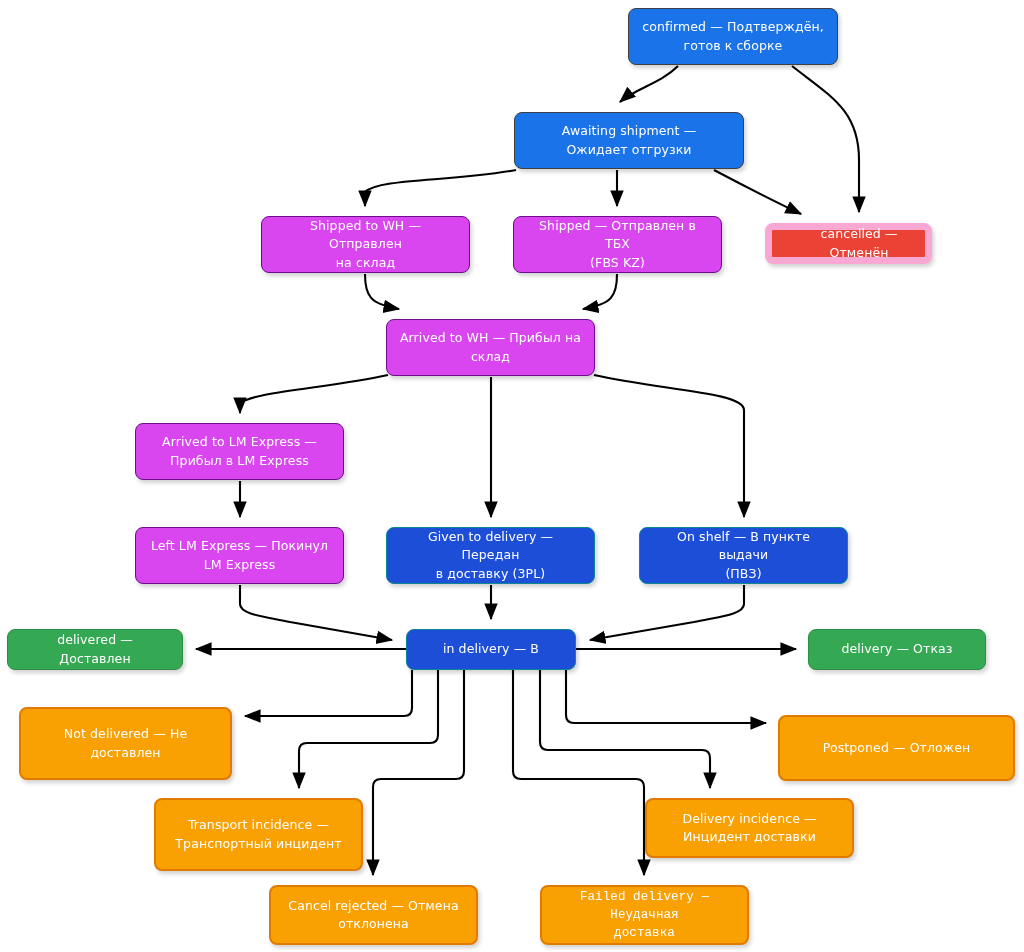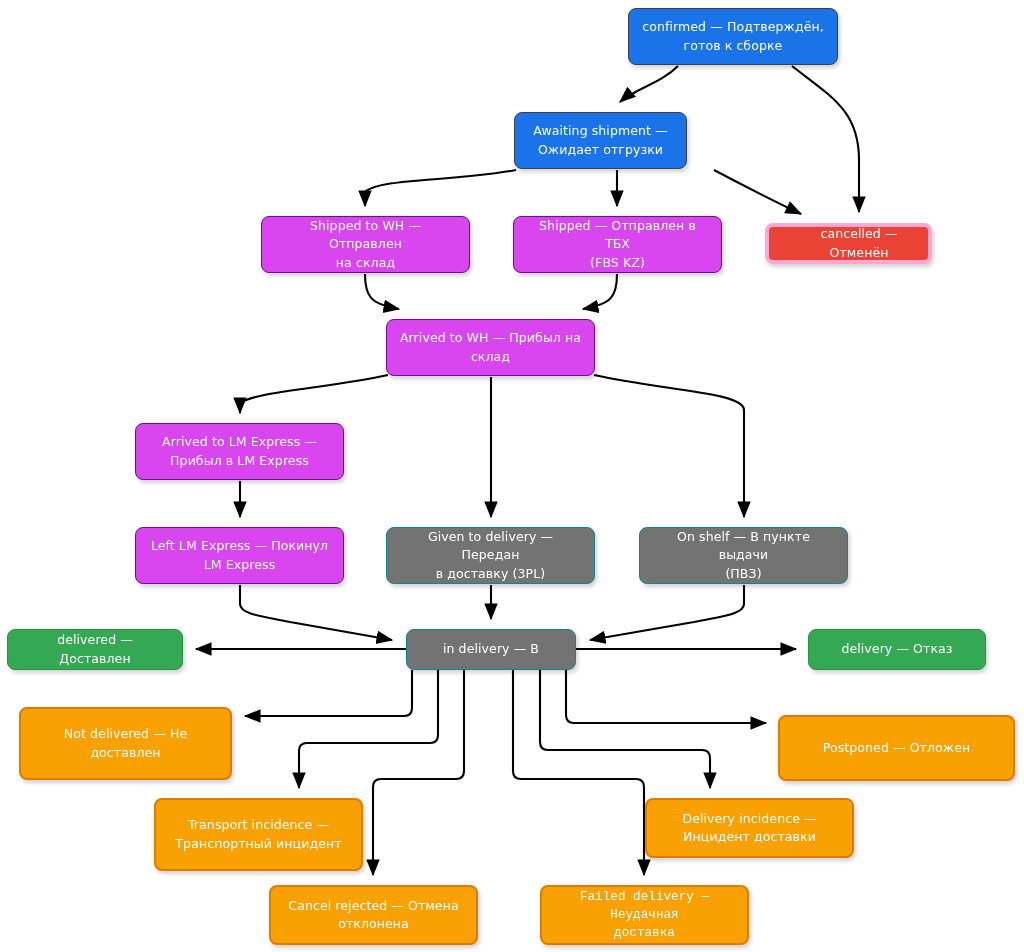--- a/index.html
+++ b/index.html
@@ -39,22 +39,22 @@
     padding: 6px 12px;
     box-shadow: 2px 3px 4px rgba(0,0,0,0.18);
     letter-spacing: 0.1px;
   }
   .node .node-label {
     display: block;
     width: 100%;
   }
   .n-blue   { background: #1a73e8; border: 1px solid #404040; }
   .n-purple { background: #d946ef; border: 1px solid #6d0e8c; align-items: center; }
-  .n-red    { background: #ea4335; border: 4px solid #f9a8d4; padding-left: 33px; }
-  .n-teal   { background: #737373; border: 1px solid #0a8792; }
+  .n-red    { background: #ea4335; border: 7px solid #f9a8d4; padding-left: 33px; }
+  .n-teal   { background: #1d4ed8; border: 1px solid #0a8792; }
   .n-green  { background: #34a853; border: 1px solid #2c8f46; }
   .n-orange { background: #f9a003; border: 2px solid #e07b00; }
 </style>
 </head>
 <body>
 
 <div id="diagram-root">
 
   <svg id="edge-layer" width="1024" height="952" viewBox="0 0 1024 952" xmlns="http://www.w3.org/2000/svg">
     <defs>
@@ -107,21 +107,21 @@
       <path d="M 464,670 L 464,771 Q 464,779 456,779 L 381,779 Q 373,779 373,787 L 373,875"></path>
 
       <path d="M 513,670 L 513,771 Q 513,779 521,779 L 636,779 Q 644,779 644,787 L 644,875"></path>
     </g>
   </svg>
 
   <div id="node-layer">
       <div class="node n-blue" style="left: 628px; top: 8px; width: 210px; height: 57px;">
         <span class="node-label">confirmed — Подтверждён,<br>готов к сборке</span>
       </div>
-      <div class="node n-blue" style="left: 514px; top: 112px; width: 173px; height: 57px;">
+      <div class="node n-blue" style="left: 514px; top: 112px; width: 230px; height: 57px;">
         <span class="node-label">Awaiting shipment —<br>Ожидает отгрузки</span>
       </div>
       <div class="node n-purple" style="left: 261px; top: 216px; width: 209px; height: 57px;">
         <span class="node-label">Shipped to WH — Отправлен<br>на склад</span>
       </div>
       <div class="node n-purple" style="left: 513px; top: 216px; width: 209px; height: 57px;">
         <span class="node-label">Shipped — Отправлен в ТБХ<br>(FBS KZ)</span>
       </div>
       <div class="node n-red" style="left: 765px; top: 223px; width: 167px; height: 41px;">
         <span class="node-label">cancelled — Отменён</span>

